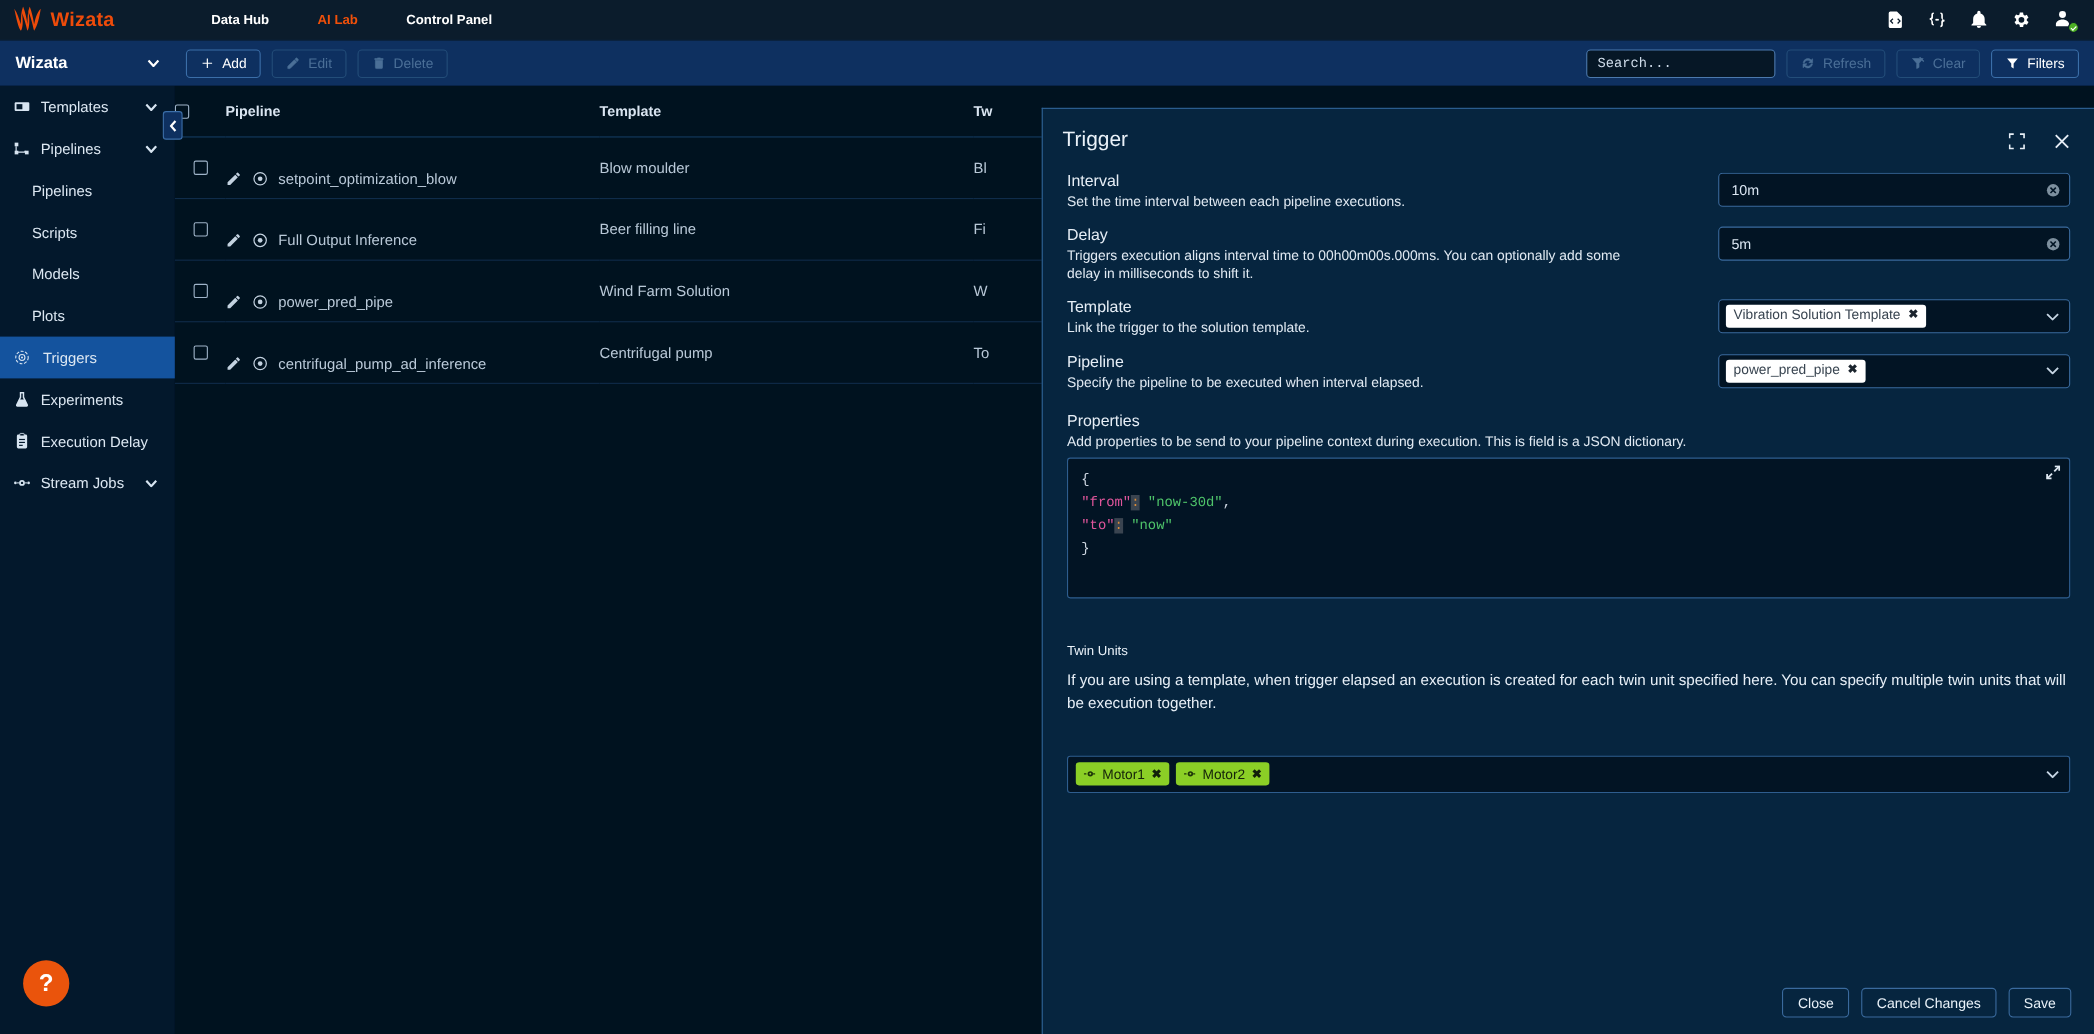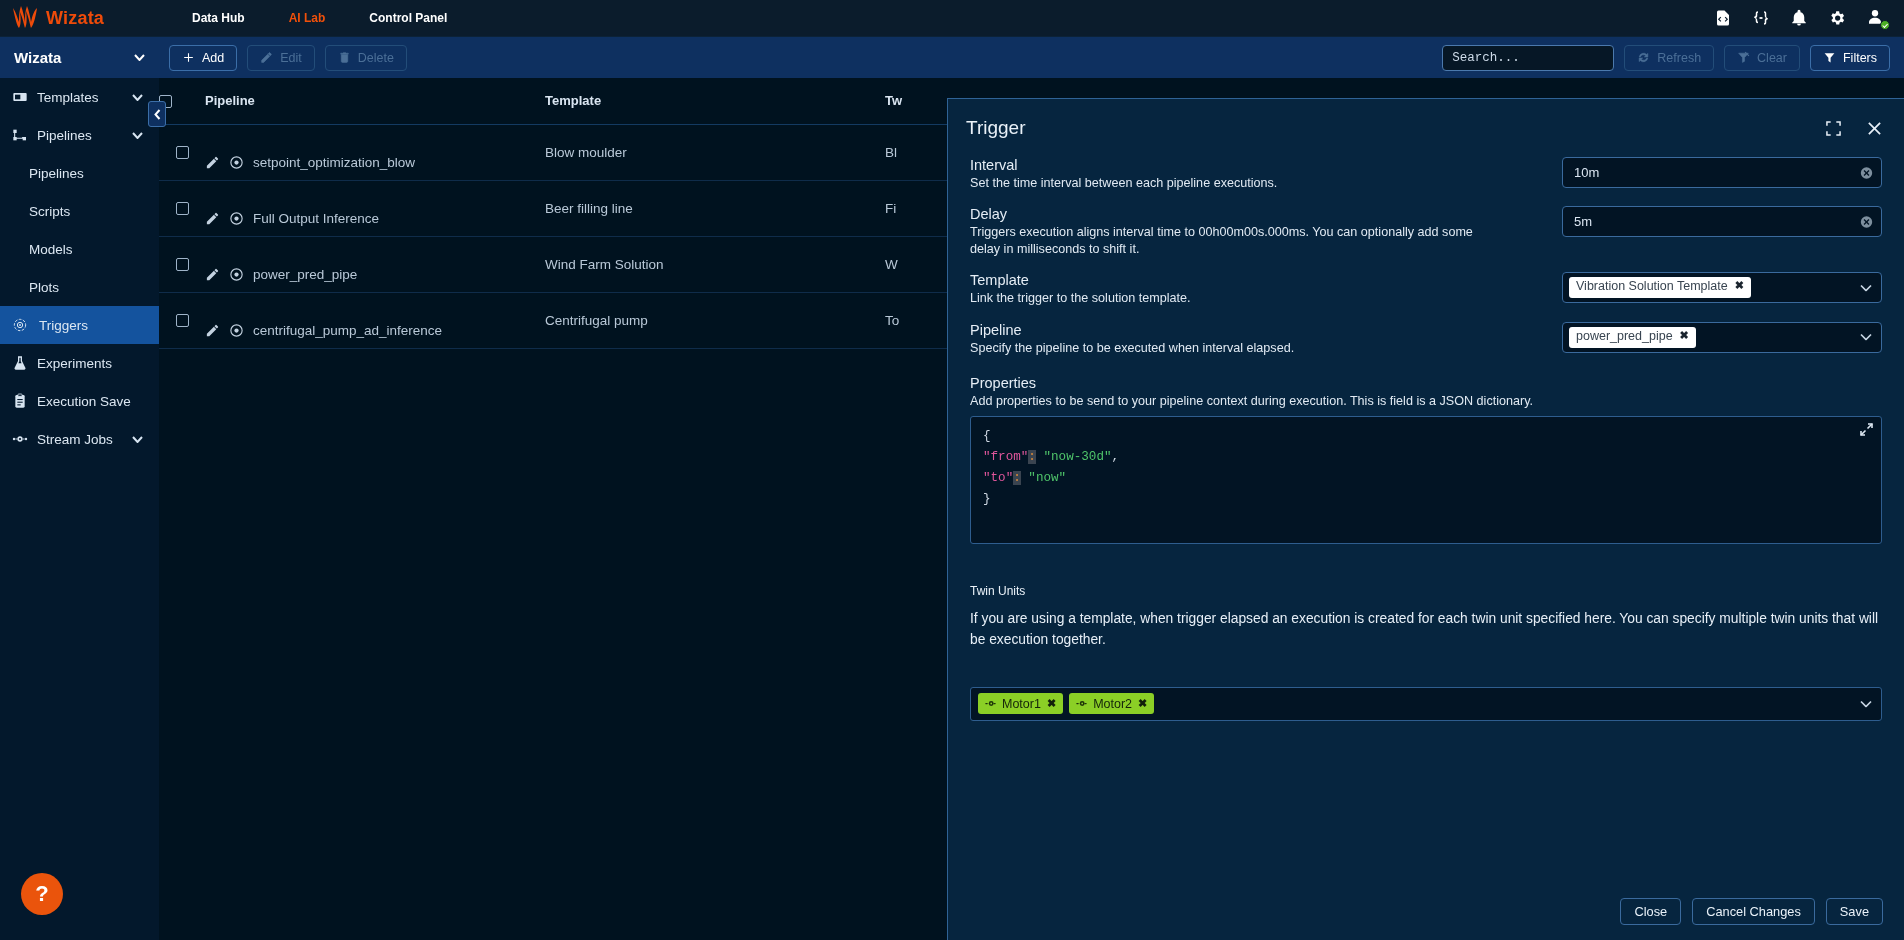--- a/index.html
+++ b/index.html
@@ -362,21 +362,21 @@
     <div class="side-item">
       <span class="sic">
         <svg viewBox="0 0 24 24">
             <rect x="5" y="3" width="14" height="19" rx="2"></rect>
             <rect x="9" y="1.5" width="6" height="3.5" rx="1" fill="#03182c" stroke="#d7e4f1" stroke-width="1.2"></rect>
             <rect x="8" y="9" width="8" height="1.6" fill="#03182c"></rect>
             <rect x="8" y="13" width="8" height="1.6" fill="#03182c"></rect>
             <rect x="8" y="17" width="5" height="1.6" fill="#03182c"></rect>
           </svg>
       </span>
-      <span class="slabel">Execution Save</span>
+      <span class="slabel">Execution Delay</span>
     </div>
     <div class="side-item">
       <span class="sic">
         <svg viewBox="0 0 24 24">
             <circle cx="12" cy="12" r="4"></circle>
             <circle cx="12" cy="12" r="1.6" fill="#03182c"></circle>
             <circle cx="3" cy="12" r="1.8"></circle>
             <circle cx="21" cy="12" r="1.8"></circle>
             <rect x="5" y="11.3" width="3" height="1.4"></rect>
             <rect x="16" y="11.3" width="3" height="1.4"></rect>

